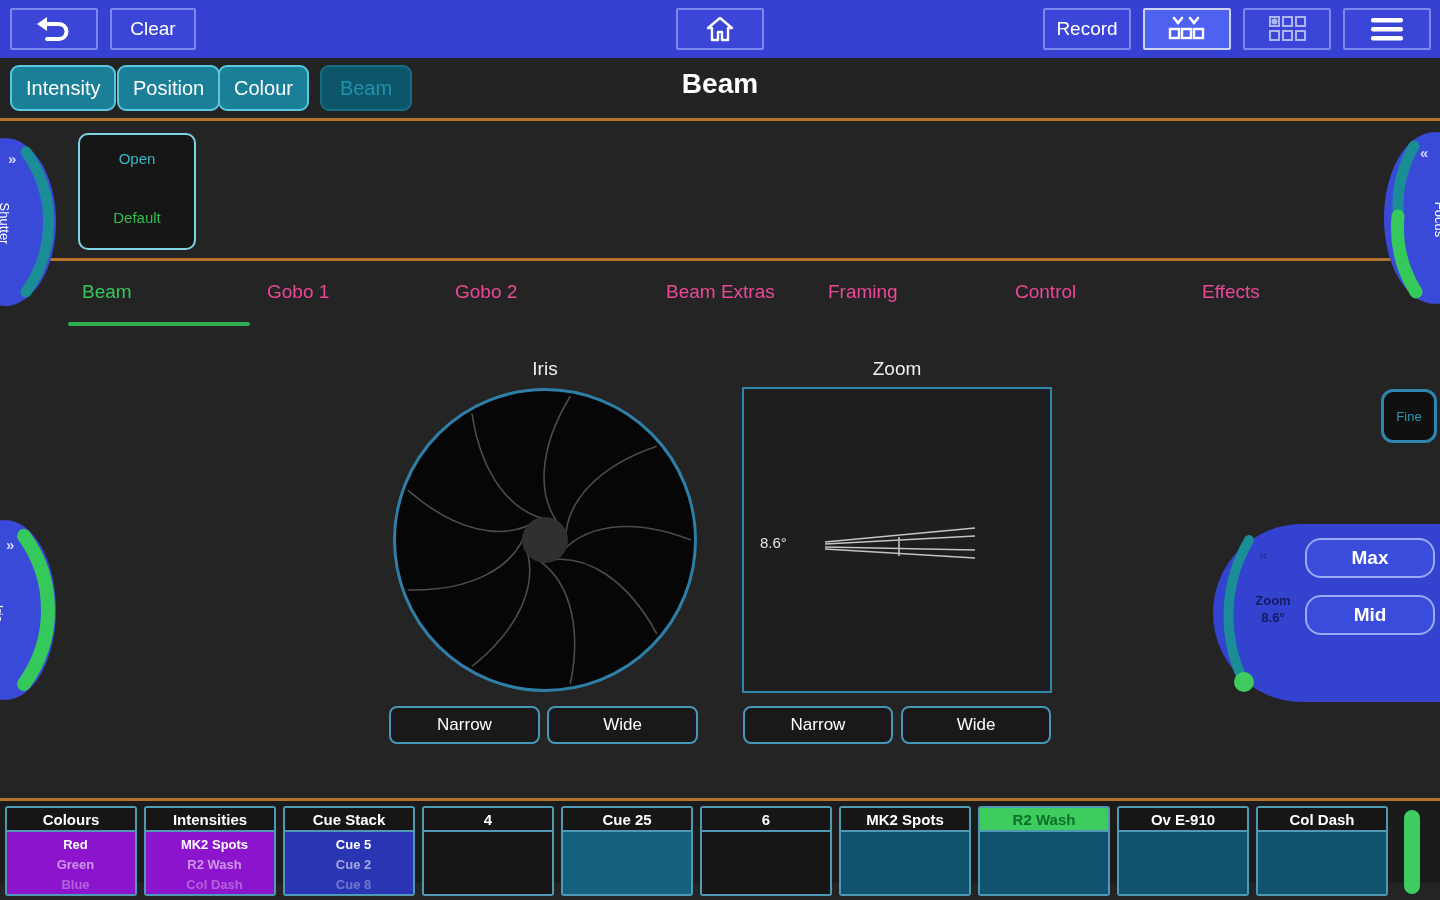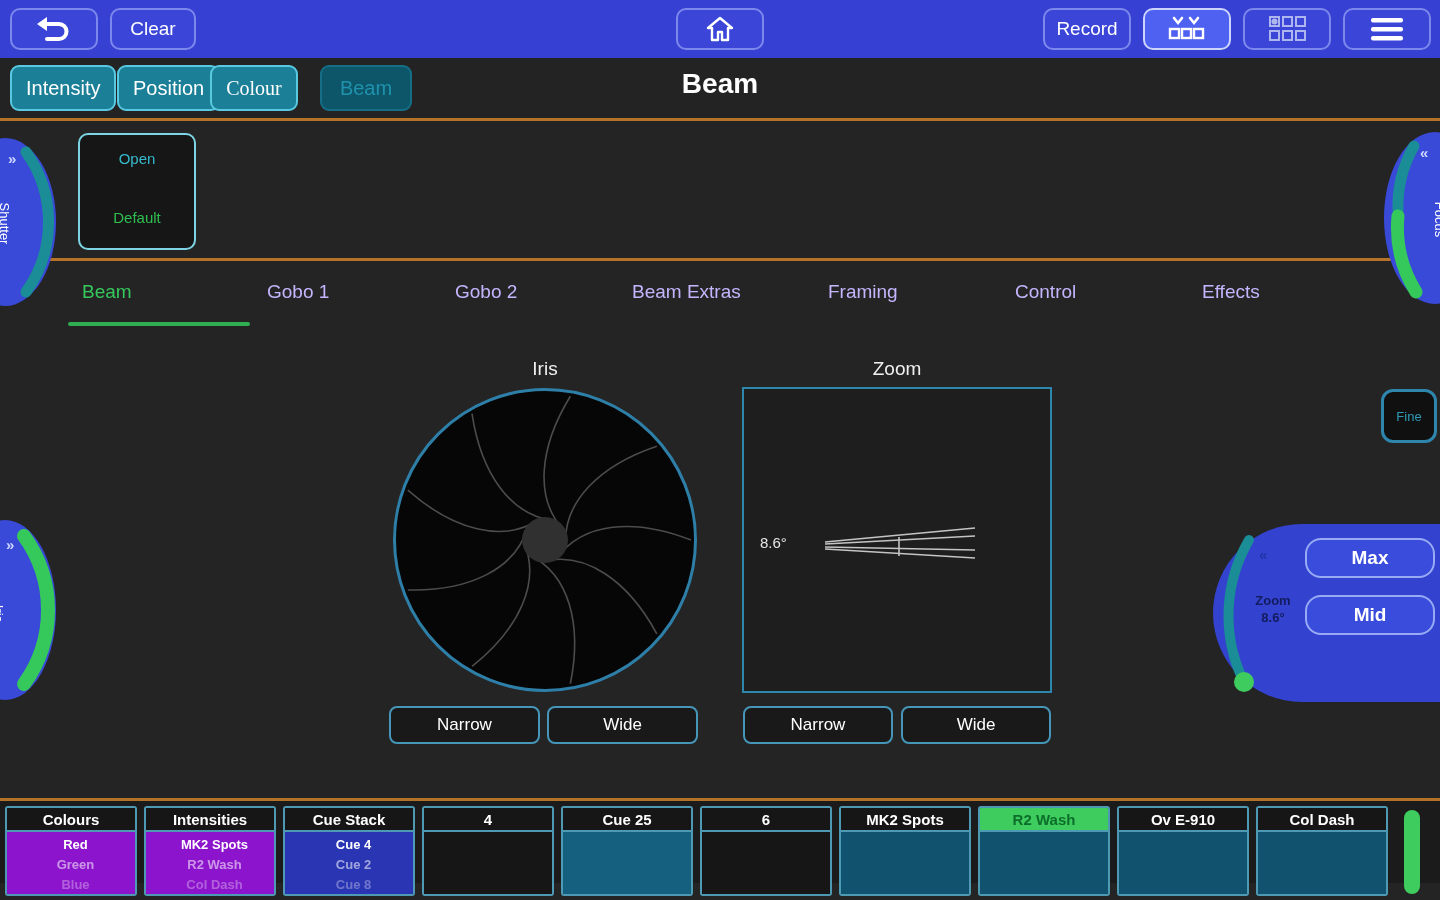--- a/index.html
+++ b/index.html
@@ -2,21 +2,21 @@
 <html><head>
 <meta charset="utf-8">
 <style>
   * { margin:0; padding:0; box-sizing:border-box; }
   html,body { width:1440px; height:900px; background:#1a1a1a; overflow:hidden;
     font-family:"Liberation Sans", sans-serif; }
   #app { position:relative; width:1440px; height:900px; background:#242424; }
 
   
   .topbar { position:absolute; left:0; top:0; width:1440px; height:58px; background:#3641d4; }
-  .tb-btn { position:absolute; top:8px; height:42px; border:2px solid #7d88ec; border-radius:10px;
+  .tb-btn { position:absolute; top:8px; height:42px; border:2px solid #7d88ec; border-radius:2px;
     background:#3b46d8; color:#fff; font-size:19px; display:flex; align-items:center;
     justify-content:center; cursor:pointer; }
   .tb-btn.hl { background:#4f61f1; border-color:#ccd4fb; }
   .tb-btn svg { display:block; }
 
   
   .attr-row { position:absolute; left:0; top:58px; width:1440px; height:60px; background:#232323; }
   .attr-btn { position:absolute; top:7px; height:46px; border:2px solid #59c8e0; border-radius:9px;
     background:#1b7f97; color:#fff; font-size:20px; display:flex; align-items:center;
     justify-content:center; padding:0 14px; cursor:pointer; }
@@ -27,21 +27,21 @@
 
   
   .palette-box { position:absolute; left:78px; top:133px; width:118px; height:117px;
     border:2px solid #7cd4e4; border-radius:10px; background:#161616; cursor:pointer; }
   .palette-open { position:absolute; left:0; top:15px; width:100%; text-align:center;
     color:#35b9cc; font-size:15px; }
   .palette-default { position:absolute; left:0; top:74px; width:100%; text-align:center;
     color:#2fbf4f; font-size:15px; }
 
   
-  .subtab { position:absolute; top:281px; color:#c4b5fd; font-size:19px; cursor:pointer; }
+  .subtab { position:absolute; top:281px; color:#ec4899; font-size:19px; cursor:pointer; }
   .subtab.active { color:#35c95c; }
   .subtab-underline { position:absolute; left:68px; top:322px; width:182px; height:4px;
     background:#2fae52; border-radius:2px; }
 
   
   .iris-title, .zoom-title { position:absolute; color:#f0f0f0; font-size:19px; }
   .iris-circle { position:absolute; left:393px; top:388px; width:304px; height:304px;
     border-radius:50%; border:3px solid #2e7fa8; background:#060606; cursor:pointer; }
   .zoom-rect { position:absolute; left:742px; top:387px; width:310px; height:306px;
     border:2px solid #2e86ad; background:#1e1e1e; cursor:pointer; }
@@ -152,40 +152,40 @@
     </div>
   </div>
 
   <div class="attr-row">
     <div class="attr-btn" style="left:10px;min-width:92px;">
       <span>Intensity</span>
     </div>
     <div class="attr-btn" style="left:117px;min-width:84px;">
       <span>Position</span>
     </div>
-    <div class="attr-btn" style="left:210px;min-width:88px;font-family:Liberation Serif, serif;">
+    <div class="attr-btn" style="left:218px;min-width:88px;">
       <span>Colour</span>
     </div>
     <div class="attr-btn dim" style="left:320px;min-width:92px;">
       <span>Beam</span>
     </div>
     <div class="page-title">Beam</div>
   </div>
   <div class="orange-line" style="top:118px;"></div>
 
   <div class="palette-box">
     <div class="palette-open">Open</div>
     <div class="palette-default">Default</div>
   </div>
   <div class="orange-line" style="top:258px;"></div>
 
   <div class="subtab active" style="left:82px;">Beam</div>
   <div class="subtab" style="left:267px;">Gobo 1</div>
   <div class="subtab" style="left:455px;">Gobo 2</div>
-  <div class="subtab" style="left:632px;">Beam Extras</div>
+  <div class="subtab" style="left:666px;">Beam Extras</div>
   <div class="subtab" style="left:828px;">Framing</div>
   <div class="subtab" style="left:1015px;">Control</div>
   <div class="subtab" style="left:1202px;">Effects</div>
   <div class="subtab-underline"></div>
 
   <div class="iris-title" style="left:393px;top:358px;width:304px;text-align:center;">Iris</div>
   <div class="iris-circle">
     <svg width="298" height="298" viewBox="-149 -149 298 298">
       <g fill="none" stroke="#4c4c4c" stroke-width="1.6">
         <g transform="rotate(0)">
@@ -310,21 +310,21 @@
       <div class="cell-body purple">
         <div class="cell-line">MK2 Spots</div>
         <div class="cell-line">R2 Wash</div>
         <div class="cell-line">Col Dash</div>
       </div>
     </div>
 
     <div class="cell" style="left:283px;">
       <div class="cell-header">Cue Stack</div>
       <div class="cell-body blue">
-        <div class="cell-line">Cue 4</div>
+        <div class="cell-line">Cue 5</div>
         <div class="cell-line">Cue 2</div>
         <div class="cell-line">Cue 8</div>
       </div>
     </div>
 
     <div class="cell" style="left:422px;">
       <div class="cell-header">4</div>
       <div class="cell-body black"></div>
     </div>
 

